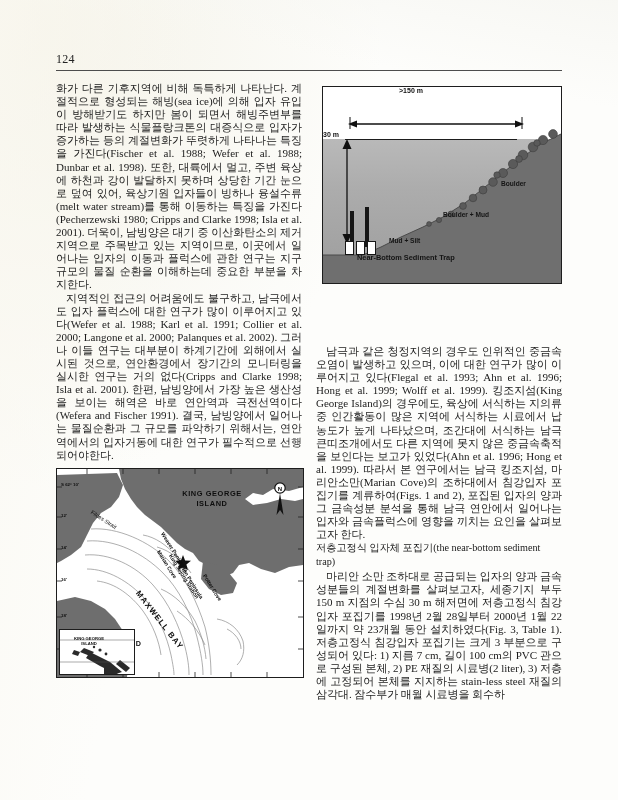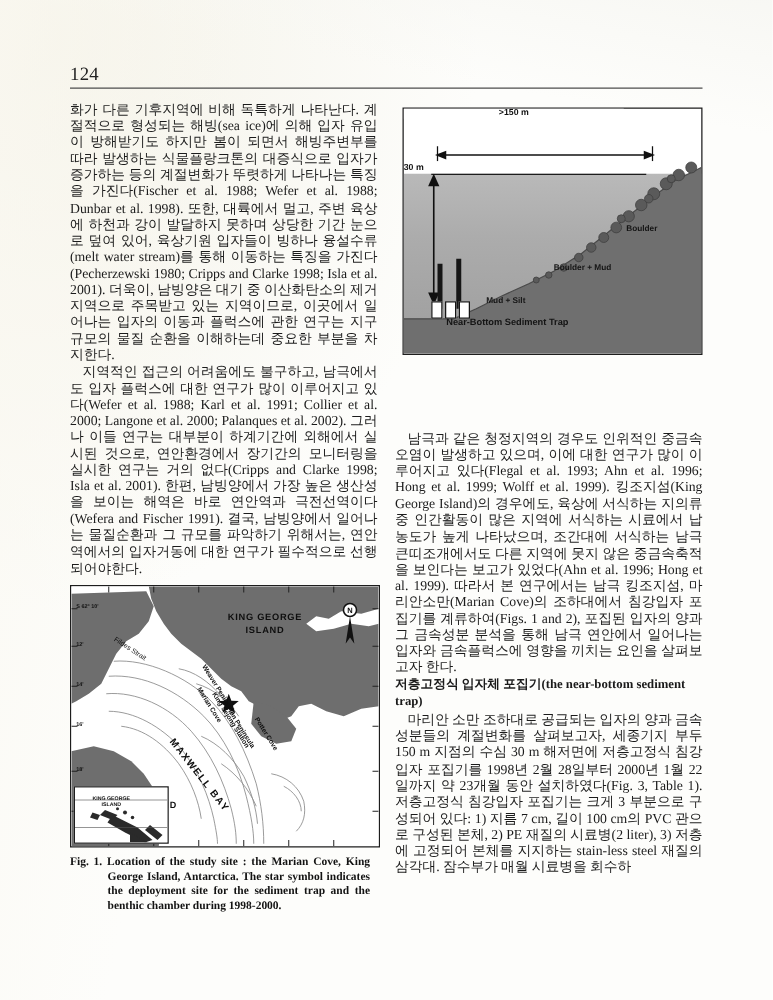--- a/index.html
+++ b/index.html
@@ -38,21 +38,21 @@
     position: absolute;
     left: 56px;
     top: 52px;
     width: 506px;
     height: 17px;
   }
   #folio {
     position: absolute;
     left: 0;
     top: 0;
-    font-size: 15px;
+    font-size: 12px;
     letter-spacing: 0.2px;
     color: #232323;
   }
   #head-title {
     position: absolute;
     left: 0;
     top: 0;
     width: 506px;
     text-align: center;
     font-size: 10px;
@@ -92,21 +92,21 @@
 
   h2.section {
     margin: 11px 0 9px 0;
     font-size: 11.5px;
     font-weight: bold;
     letter-spacing: 0.3px;
   }
   h3.subsection {
     margin: 0 0 2px 0;
     font-size: 10.2px;
-    font-weight: bold;
+    font-weight: normal;
     line-height: 13.4px;
   }
 
   
   .figure { position: absolute; }
   .figcaption {
     font-size: 9.2px;
     line-height: 11.6px;
     font-weight: bold;
     color: #131313;
@@ -181,21 +181,21 @@
   }
   .trap-cup {
     position: absolute;
     background: #ffffff;
     border: 1.2px solid #161616;
     box-sizing: border-box;
   }
   #fig2-cap { margin-top: 6px; }
 
   
-  #fig1 { left: 56px; top: 468px; width: 240px; }
+  #fig1 { left: 56px; top: 468px; width: 240px; text-decoration: underline; }
   #fig1-frame {
     position: relative;
     width: 246px;
     height: 208px;
     border: 1.2px solid #1d1d1d;
     background: #ffffff;
     overflow: hidden;
   }
   #map-land {
     position: absolute; inset: 0;
@@ -451,18 +451,14 @@
           </g>
           <g stroke="#555" stroke-width="0.5" fill="none">
             <line x1="0" y1="10" x2="74" y2="10"></line>
             <line x1="0" y1="32" x2="74" y2="32"></line>
           </g>
         </svg>
         <div id="inset-lab">KING GEORGE<br>ISLAND</div>
       </div>
     </div>
 
-    <div id="fig1-cap" class="figcaption">
-      <span class="cap-body"><b>Fig. 1.</b>
-      <span>Location of the study site : the Marian Cove, King George Island, Antarctica. The star symbol indicates the deployment site for the sediment trap and the benthic chamber during 1998-2000.</span></span>
-    </div>
   </div>
 </div>
 
 </body></html>

